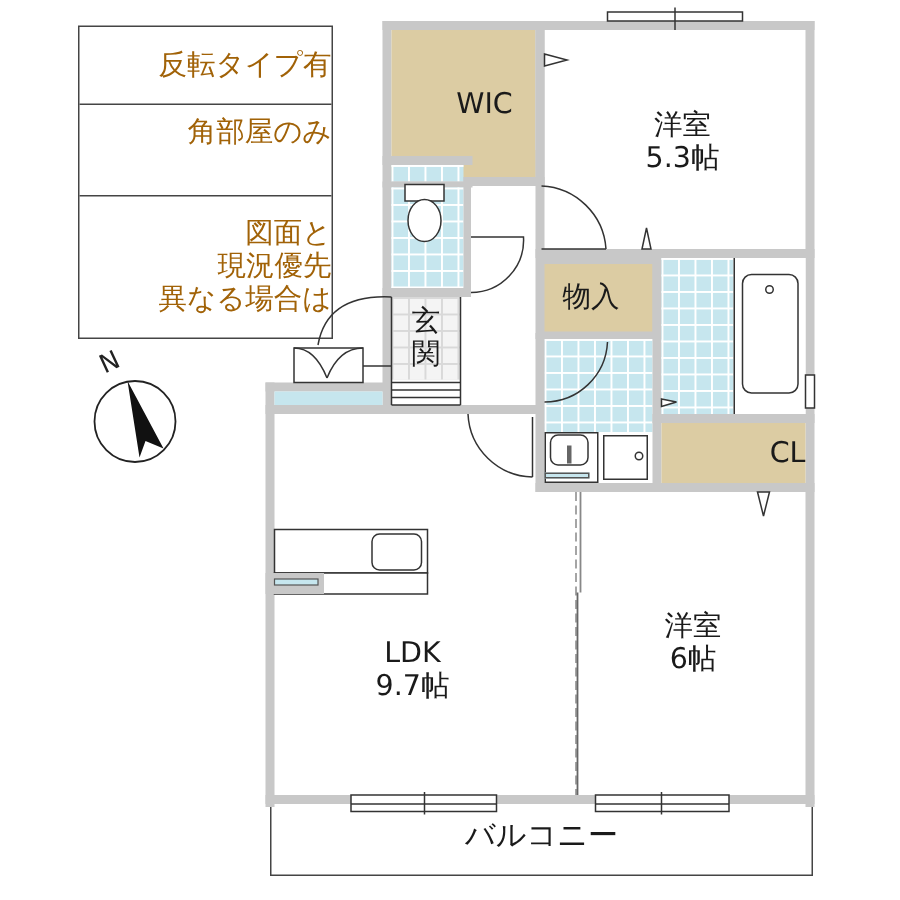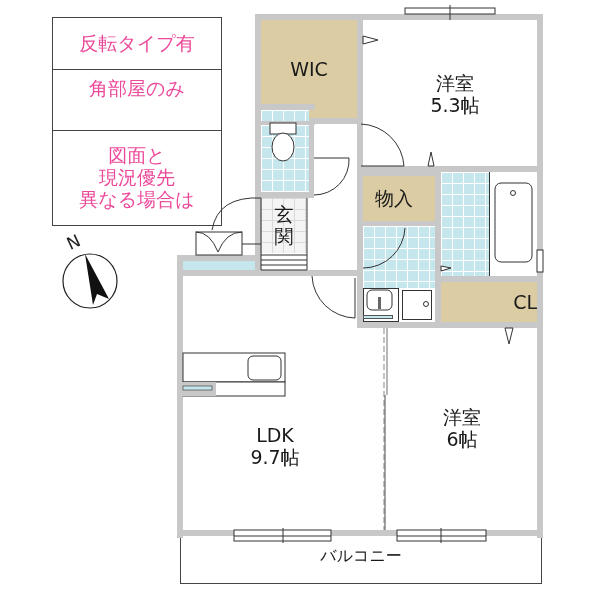--- a/index.html
+++ b/index.html
@@ -1,19 +1,19 @@
 <!DOCTYPE html>
 <html><head>
 <meta charset="utf-8">
 <style>
   html,body{margin:0;padding:0;background:#ffffff;}
   body{width:600px;height:600px;position:relative;overflow:hidden;font-family:"DejaVu Sans","Liberation Sans",sans-serif;color:#1a1a1a;}
   .abs{position:absolute;box-sizing:border-box;}
   .note-box{position:absolute;left:52px;top:17px;width:168px;height:207px;border:1px solid #444;background:#fff;}
-  .note-row{position:absolute;left:0;width:100%;box-sizing:border-box;text-align:center;font-size:19px;line-height:22px;color:#ec4899;}
+  .note-row{position:absolute;left:0;width:100%;box-sizing:border-box;text-align:right;font-size:19px;line-height:22px;color:#a16207;}
   .note-row.r1{top:0;height:52px;border-bottom:1px solid #444;padding-top:14px;}
   .note-row.r2{top:52px;height:61px;border-bottom:1px solid #444;padding-top:7px;}
   .note-row.r3{top:113px;height:94px;padding-top:13px;}
   .note-line{display:block;}
   .label{position:absolute;text-align:center;font-size:19px;line-height:22px;color:#1a1a1a;}
   .label span{display:block;}
   .wall{position:absolute;background:#c8c8c8;}
   .wic{background:#dccca3;}
   .tile{background-color:#c6e6ee;background-image:linear-gradient(#ffffff 1px,transparent 1px),linear-gradient(90deg,#ffffff 1px,transparent 1px);background-size:11px 11px;}
   .beige{background:#dccca3;}
@@ -38,37 +38,37 @@
 
 <div class="abs" style="left:55px;top:232px;width:75px;height:80px;">
   <span class="abs" style="left:12px;top:0;font-size:17px;color:#222;transform:rotate(-25deg);">N</span>
   <svg width="75" height="80">
     <circle cx="35" cy="49" r="27" fill="#fff" stroke="#222" stroke-width="1.2"></circle>
     <polygon points="30,22 54,67 42,62 38,73" fill="#111"></polygon>
   </svg>
 </div>
 
 <div class="abs" style="left:180px;top:534px;width:362px;height:50px;border:1px solid #444;border-top:none;background:#fff;"></div>
-<div class="label" style="left:180px;top:545px;width:362px;font-size:16px;">
+<div class="label" style="left:180px;top:545px;width:362px;font-size:20px;">
   <span>バルコニー</span>
 </div>
 
 <div class="wall" style="left:255px;top:14px;width:288px;height:6px;"></div>
 <div class="wall" style="left:537px;top:14px;width:6px;height:524px;"></div>
 <div class="wall" style="left:255px;top:14px;width:6px;height:262px;"></div>
 <div class="wall" style="left:177px;top:255px;width:6px;height:283px;"></div>
 <div class="wall" style="left:177px;top:530px;width:366px;height:6px;"></div>
 <div class="wall" style="left:177px;top:270px;width:184px;height:6px;"></div>
 <div class="wall" style="left:177px;top:255px;width:84px;height:6px;"></div>
 
 <div class="abs wic" style="left:261px;top:20px;width:96px;height:98px;"></div>
 <div class="wall" style="left:357px;top:20px;width:6px;height:104px;"></div>
 <div class="wall" style="left:261px;top:118px;width:102px;height:6px;"></div>
 <div class="abs wic" style="left:312px;top:100px;width:45px;height:18px;"></div>
-<div class="label" style="left:261px;top:58px;width:96px;">
+<div class="label" style="left:261px;top:58px;width:96px;padding-left:14px;">
   <span>WIC</span>
 </div>
 
 <div class="label" style="left:400px;top:72px;width:110px;">
   <span>洋室</span>
   <span>5.3帖</span>
 </div>
 <div class="wall" style="left:357px;top:166px;width:186px;height:6px;"></div>
 <div class="wall" style="left:357px;top:20px;width:6px;height:152px;"></div>
 

